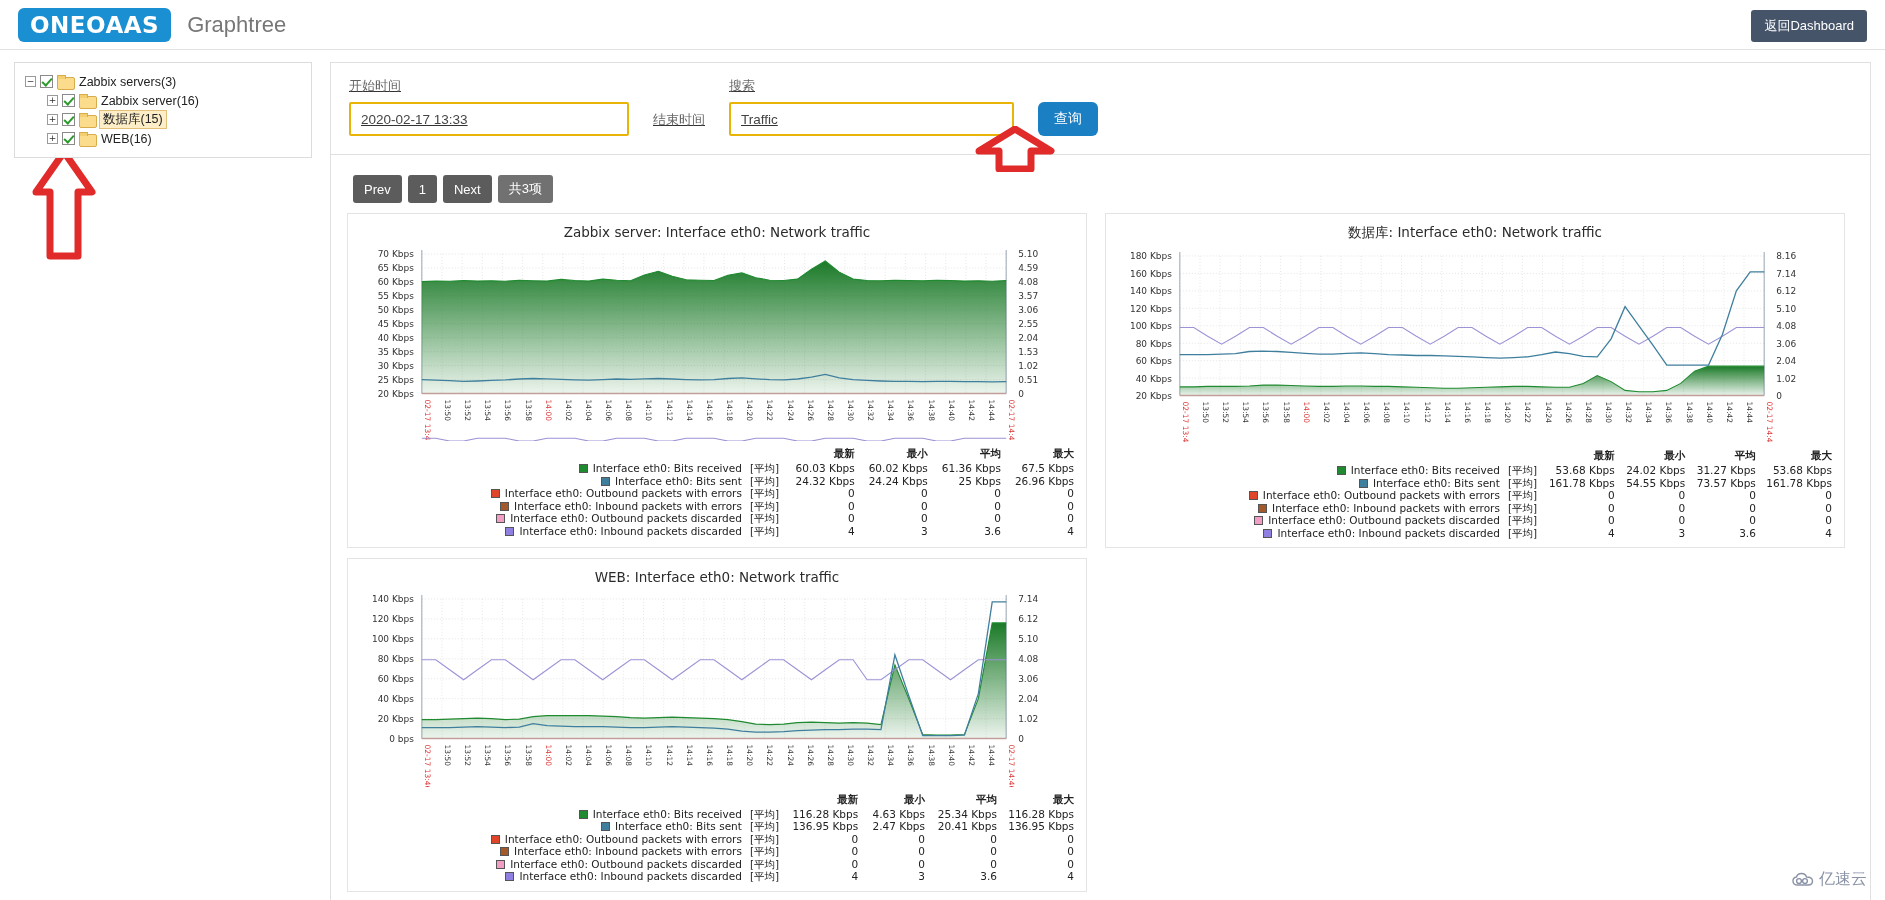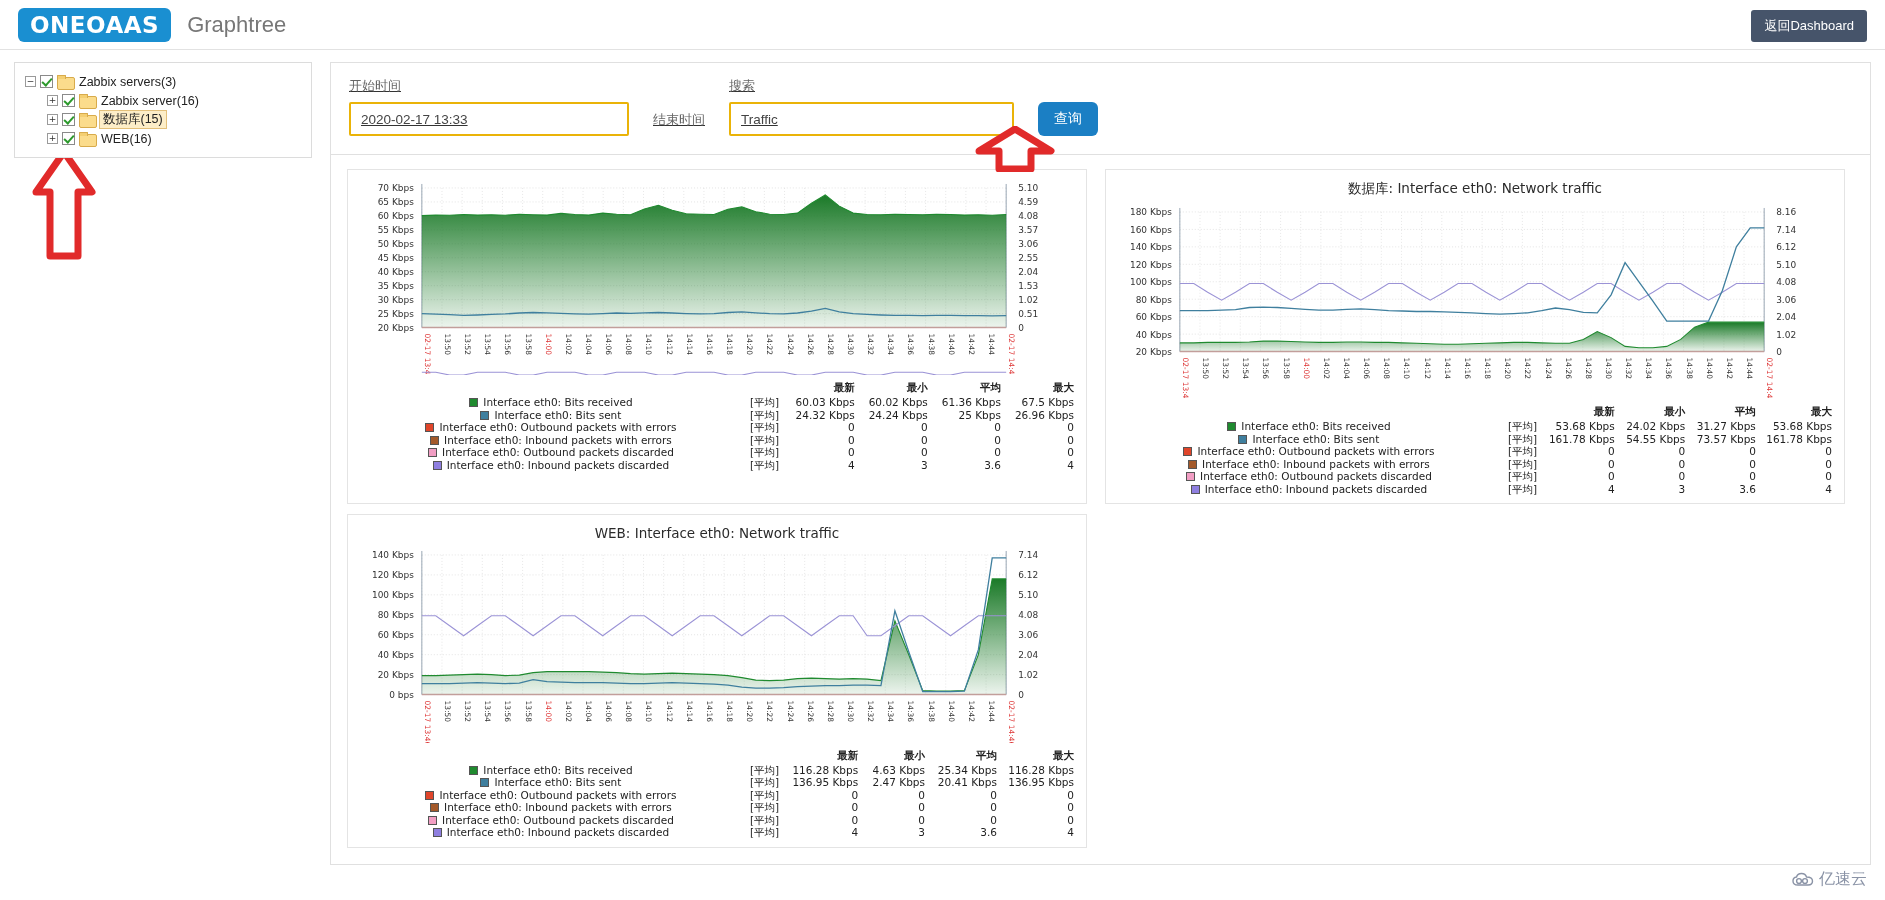--- a/index.html
+++ b/index.html
@@ -221,21 +221,21 @@
     color: #222;
   }
   .legend th {
     font-weight: bold;
     text-align: right;
     padding: 0 4px 1px 4px;
     font-size: 10.5px;
   }
   .legend th.blank { width: 54%; }
   .legend td { padding: 0 4px; white-space: nowrap; line-height: 12.5px; }
-  .legend td.name { text-align: center; }
+  .legend td.name { text-align: right; }
   .legend td.agg { text-align: left; width: 46px; }
   .legend td.num { text-align: right; width: 88px; }
   .swatch {
     display: inline-block;
     width: 9px; height: 9px;
     border: 1px solid #555;
     margin-right: 5px;
     vertical-align: -1px;
   }
 
@@ -303,23 +303,30 @@
         <label class="field-label">结束时间</label>
       </div>
       <div class="field search">
         <label class="field-label">搜索</label>
         <input type="text" value="Traffic" style="">
       </div>
       <button class="query-btn">查询</button>
     </div>
 
     <div class="results-card">
+      <div class="pager top">
+        <button class="pg-btn">Prev</button>
+        <button class="pg-btn">1</button>
+        <button class="pg-btn">Next</button>
+        <button class="pg-btn count">共3项</button>
+      </div>
 
       <div class="graph-grid" id="graph-grid">
           <div class="graph-card">
+            <div class="graph-title">Zabbix server: Interface eth0: Network traffic</div>
             <div class="plot-wrap">
               <svg viewBox="0 0 724 200" class="plot-svg">
                 <defs>
                   <linearGradient id="grad0" x1="0" y1="0" x2="0" y2="1">
                     <stop offset="0%" stop-color="#1b7a28" stop-opacity="1"></stop>
                     <stop offset="100%" stop-color="#1b7a28" stop-opacity="0.08"></stop>
                   </linearGradient>
                 </defs>
                 <rect x="66" y="12" width="586" height="140" fill="#ffffff"></rect>
                 <line x1="66" y1="12" x2="652" y2="12" stroke="#d8d8d8" stroke-width="0.7" stroke-dasharray="1,2"></line>

